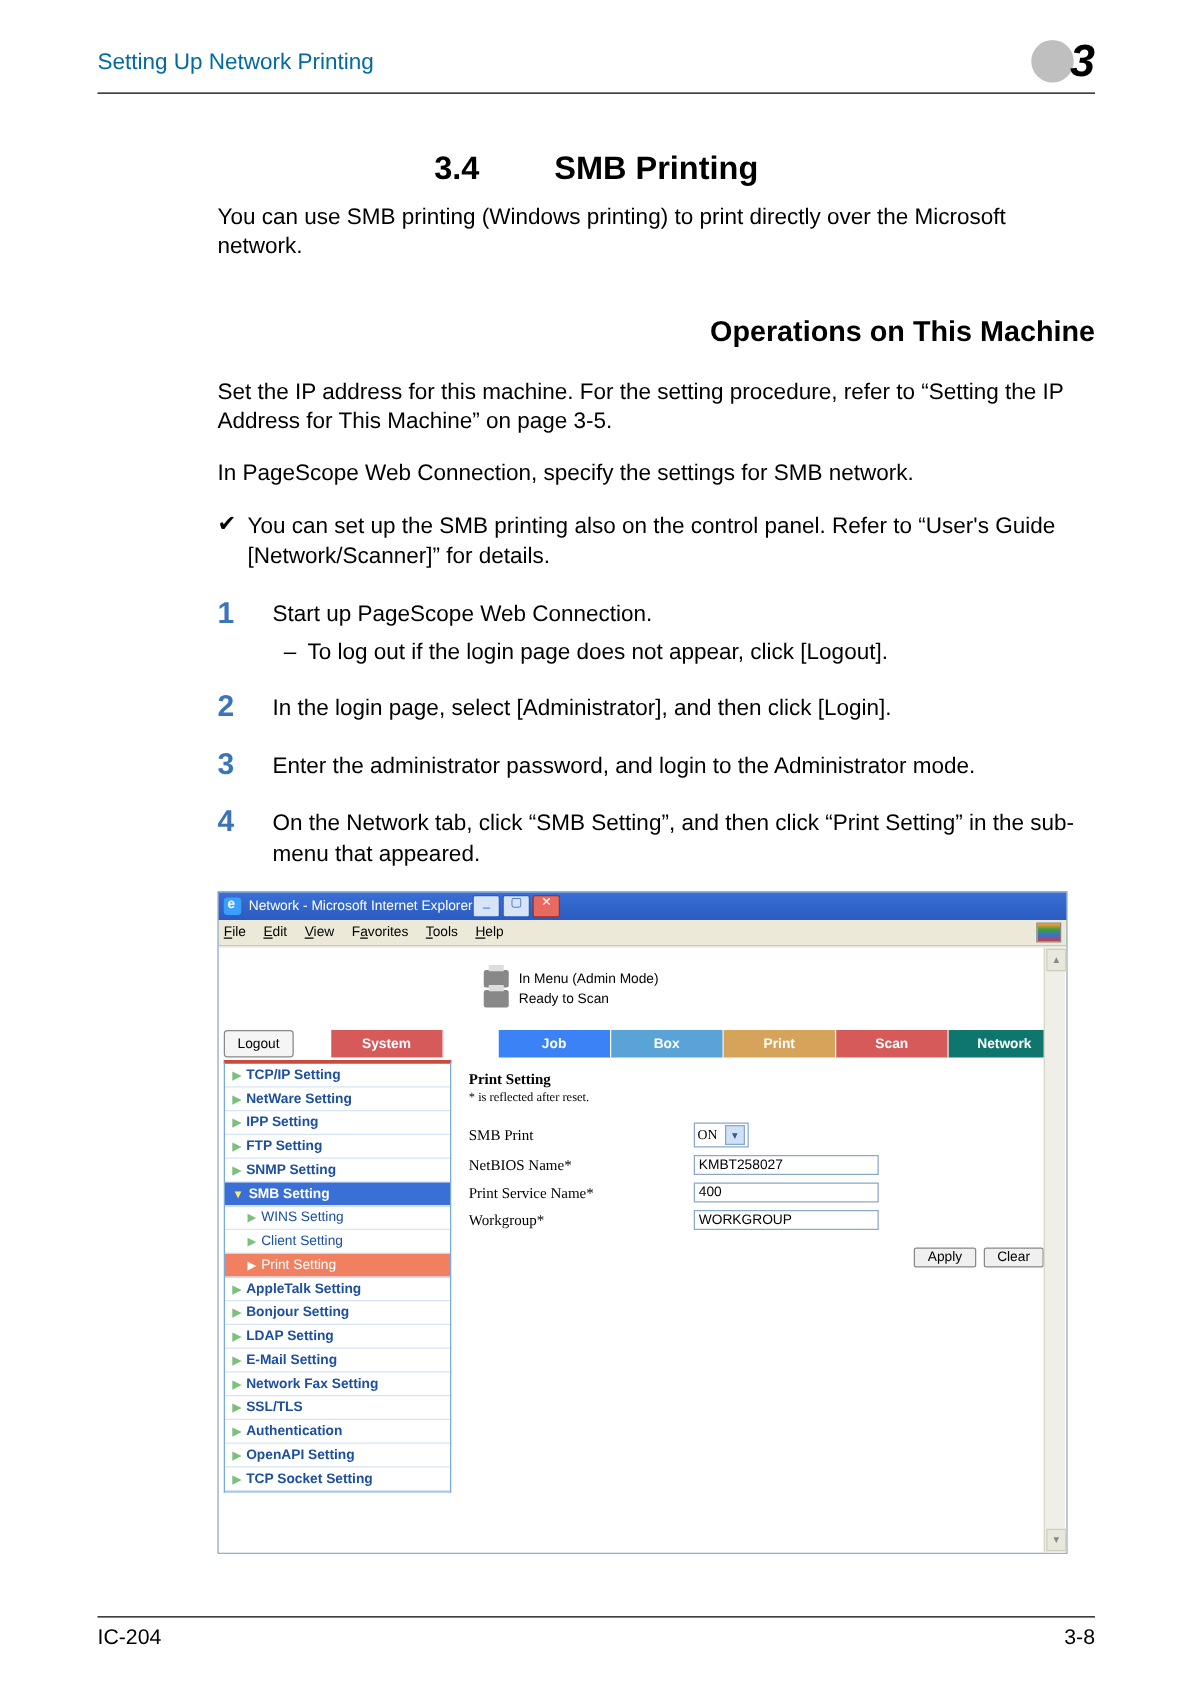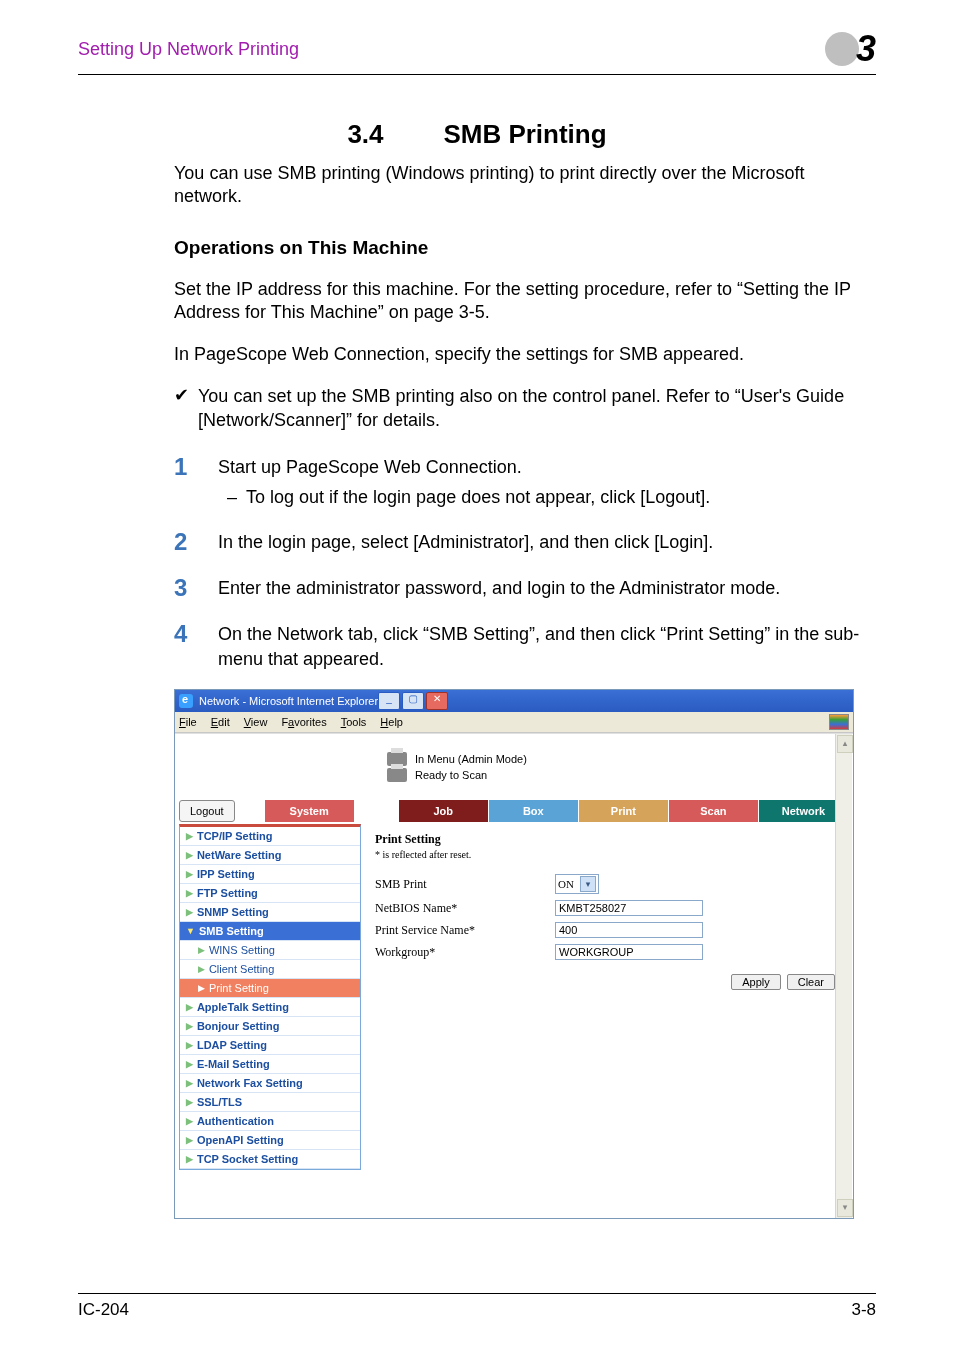--- a/index.html
+++ b/index.html
@@ -18,21 +18,21 @@
   }
   .header-row {
     display: flex;
     align-items: center;
     justify-content: space-between;
     border-bottom: 1px solid #000;
     padding-bottom: 4px;
   }
   .header-text {
     font-size: 18px;
-    color: #a21caf;
+    color: #0369a1;
   }
   .chapter-badge {
     display: flex;
     align-items: center;
   }
   .badge-icon {
     width: 36px;
     height: 36px;
     position: relative;
     margin-right: -4px;
@@ -72,23 +72,24 @@
   }
   .indent-block {
     margin-left: 96px;
   }
   .body-para {
     font-size: 18px;
     margin-top: 12px;
     line-height: 1.3;
   }
   .sub-heading {
-    font-size: 19px;
-    font-weight: bold;
-    margin-top: 28px;
+    font-size: 23px;
+    font-weight: bold;
+    margin-top: 43px;
+    text-align: right;
   }
   .check-row {
     display: flex;
     margin-top: 12px;
   }
   .check-mark {
     font-size: 18px;
     width: 24px;
     flex-shrink: 0;
   }
@@ -265,21 +266,21 @@
     flex: 1;
     color: #fff;
     display: flex;
     align-items: center;
     justify-content: center;
     font-size: 11px;
     font-weight: bold;
     border-right: 1px solid #fff;
   }
   .tab-system { background: #d65a5a; }
-  .tab-job    { background: #7f1d1d; margin-left: 44px; }
+  .tab-job    { background: #3b82f6; margin-left: 44px; }
   .tab-box    { background: #5aa3d6; }
   .tab-print  { background: #d6a35a; }
   .tab-scan   { background: #d65a5a; }
   .tab-network{ background: #0f766e; }
   .content-row {
     display: flex;
   }
   .sidebar {
     width: 180px;
     border: 1px solid #7ba9d9;
@@ -444,21 +445,21 @@
     <span class="section-num">3.4</span>
     <span class="section-title">SMB Printing</span>
   </div>
 
   <div class="indent-block">
     <p class="body-para">You can use SMB printing (Windows printing) to print directly over the Microsoft network.</p>
 
     <p class="sub-heading">Operations on This Machine</p>
 
     <p class="body-para">Set the IP address for this machine. For the setting procedure, refer to “Setting the IP Address for This Machine” on page 3-5.</p>
-    <p class="body-para">In PageScope Web Connection, specify the settings for SMB appeared.</p>
+    <p class="body-para">In PageScope Web Connection, specify the settings for SMB network.</p>
 
     <div class="check-row">
       <span class="check-mark">✔</span>
       <span class="check-text">You can set up the SMB printing also on the control panel. Refer to “User's Guide [Network/Scanner]” for details.</span>
     </div>
 
     <div class="step">
       <span class="step-num">1</span>
       <span class="step-text">Start up PageScope Web Connection.</span>
     </div>

